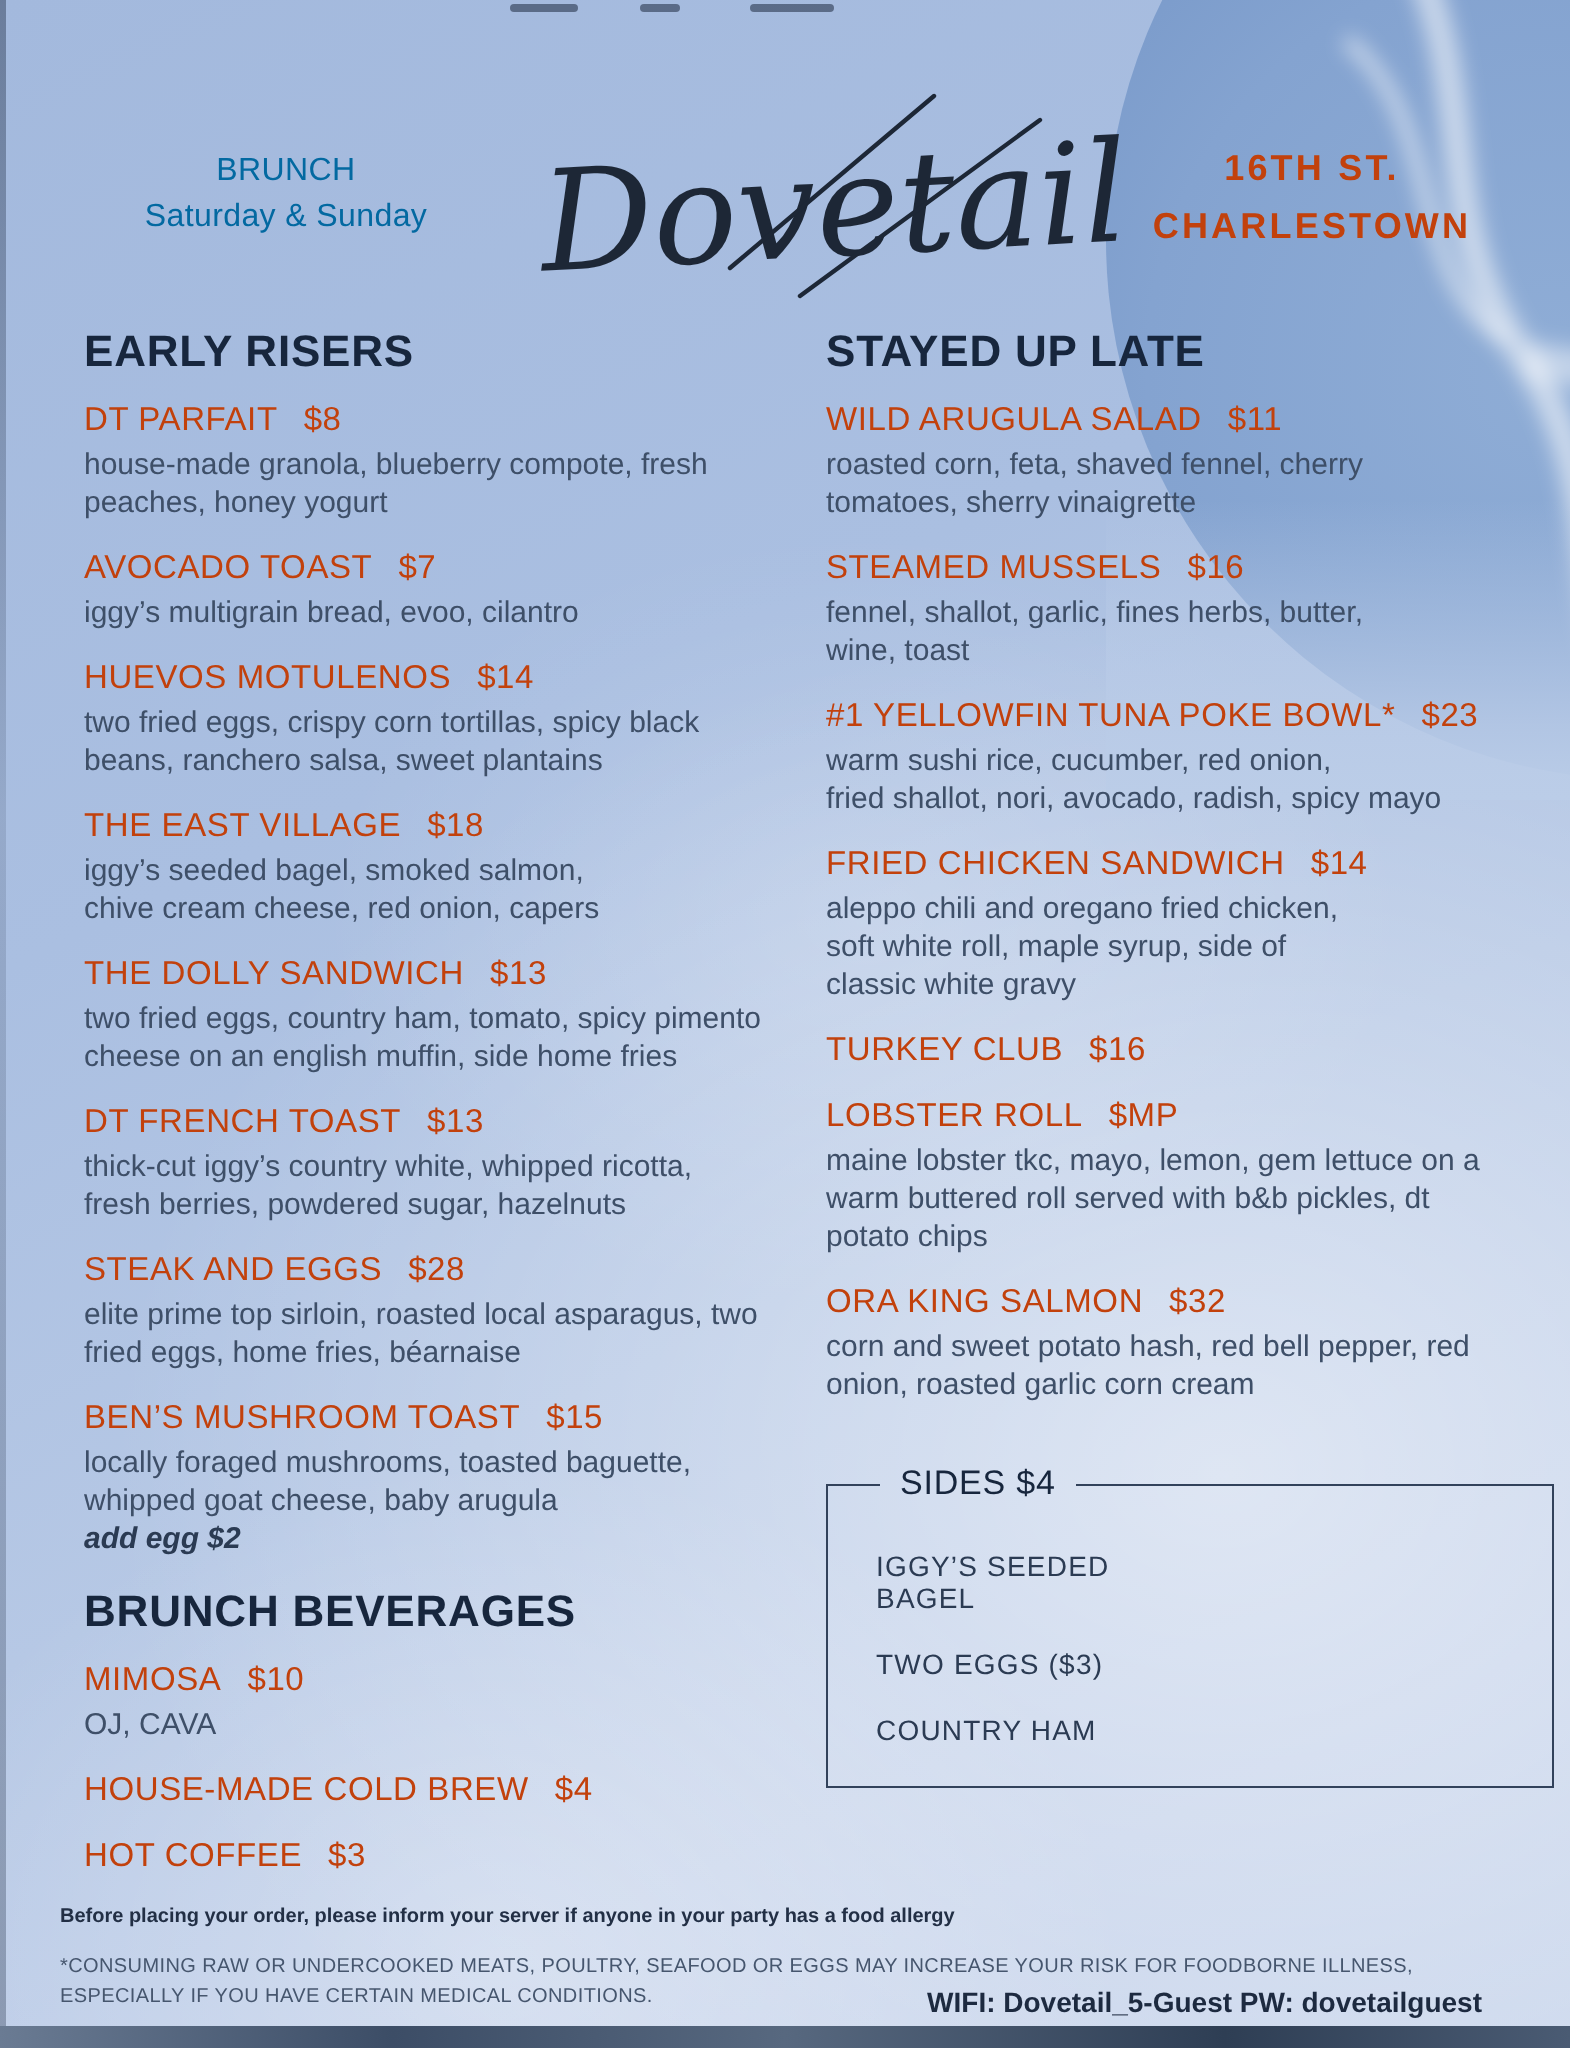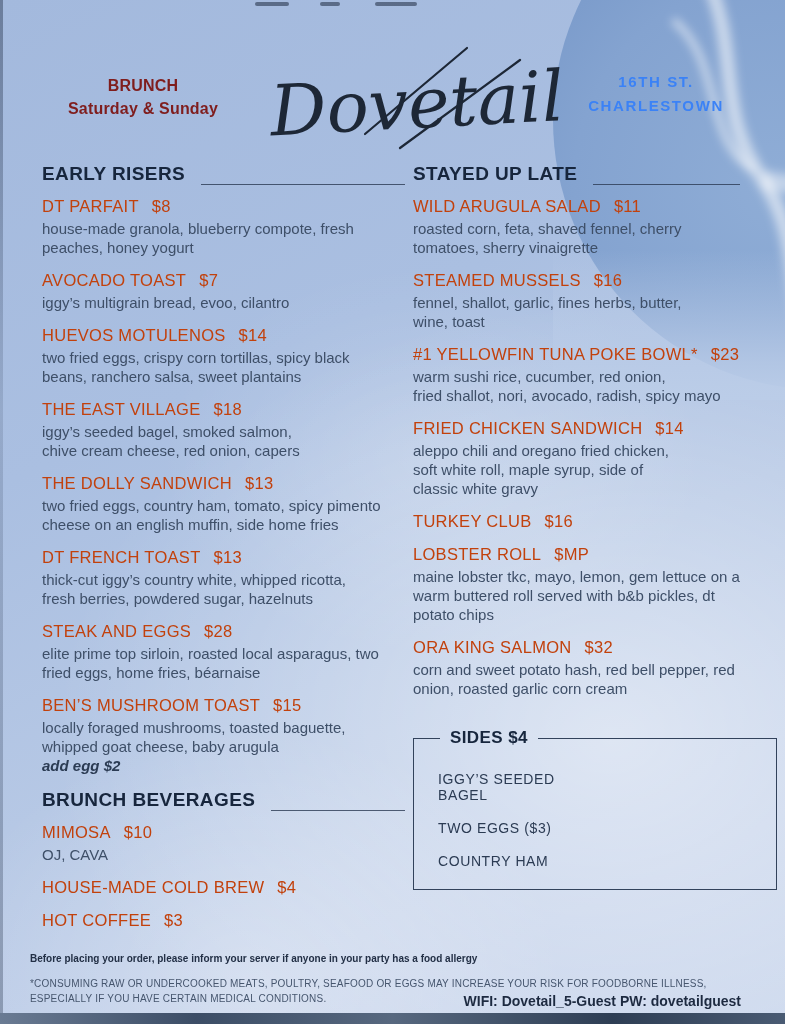--- a/index.html
+++ b/index.html
@@ -26,42 +26,42 @@
     left:553px;top:250px;width:232px;height:150px;
     background:linear-gradient(to bottom, rgba(179,199,230,0) 0%, rgba(185,203,231,.85) 75%, rgba(187,205,232,1) 100%);
   }
   .edge-left{left:0;top:0;width:3px;height:100%;background:linear-gradient(to bottom,rgba(38,52,76,.45),rgba(38,52,76,.15) 40%,rgba(38,52,76,.35));}
   .edge-bottom{left:0;bottom:0;width:785px;height:11px;
     background:linear-gradient(90deg,#6a7b93 0%,#3c4d66 25%,#57687f 50%,#2e3e54 78%,#4a5b73 100%);}
   .smudge{height:4px;border-radius:2px;background:rgba(30,42,64,.55);top:2px;}
 
   
   .brunch-block{left:58px;top:74px;width:170px;text-align:center;
-    font-size:16px;font-weight:700;line-height:1.45;color:#7f1d1d;letter-spacing:.2px;}
+    font-size:16px;font-weight:400;line-height:1.45;color:#0369a1;letter-spacing:.2px;}
   .logo{left:262px;top:36px;}
   .address{left:576px;top:70px;width:160px;text-align:center;
-    font-size:15px;font-weight:600;letter-spacing:1.6px;line-height:1.6;color:#3b82f6;}
+    font-size:18px;font-weight:600;letter-spacing:1.6px;line-height:1.6;color:#c2410c;}
 
   
   .col-left{left:42px;top:163px;width:363px;}
   .col-right{left:413px;top:163px;width:357px;}
-  h2.sec{display:flex;align-items:flex-end;margin:0 0 12px 0;
-    font-size:19px;font-weight:700;letter-spacing:.4px;color:#17263d;}
+  h2.sec{display:flex;align-items:flex-start;margin:0 0 12px 0;
+    font-size:22px;font-weight:700;letter-spacing:.4px;color:#17263d;flex-direction:column;}
   .rule{flex:1;height:1.5px;background:#2a3a52;opacity:.8;margin-left:16px;}
   .rule.short{margin-right:30px;}
   .menu-item{margin-bottom:14px;}
   .item-head{font-size:16.5px;letter-spacing:.3px;color:#c2410c;line-height:19px;margin-bottom:3px;}
   .item-price{margin-left:13px;}
   .item-desc{font-size:15px;color:#3e4f68;line-height:19px;white-space:pre-line;}
   .item-note{font-size:15px;font-weight:700;font-style:italic;color:#2b3b53;line-height:19px;}
   .bev{margin-top:14px;}
 
   
   fieldset.sides{margin:30px 0 0 0;border:1.5px solid #32425b;padding:6px 8px 20px 24px;width:330px;}
-  fieldset.sides legend{font-size:17px;font-weight:700;letter-spacing:.4px;color:#17263d;padding:0 10px;margin-left:2px;}
+  fieldset.sides legend{font-size:17px;font-weight:400;letter-spacing:.4px;color:#17263d;padding:0 10px;margin-left:2px;}
   .sides-grid{display:grid;grid-template-columns:150px 1fr;column-gap:8px;}
   .side-item{margin-top:17px;font-size:14px;letter-spacing:.6px;color:#2b3b53;}
 
   
   .allergy{left:30px;top:953px;font-size:10px;font-weight:700;color:#222f45;}
   .disclaimer{left:30px;top:977px;width:700px;font-size:10px;line-height:1.45;color:#46566e;letter-spacing:.2px;}
   .wifi{right:44px;top:993px;font-size:14px;font-weight:700;color:#1d2a40;}
 </style>
 </head>
 <body>

